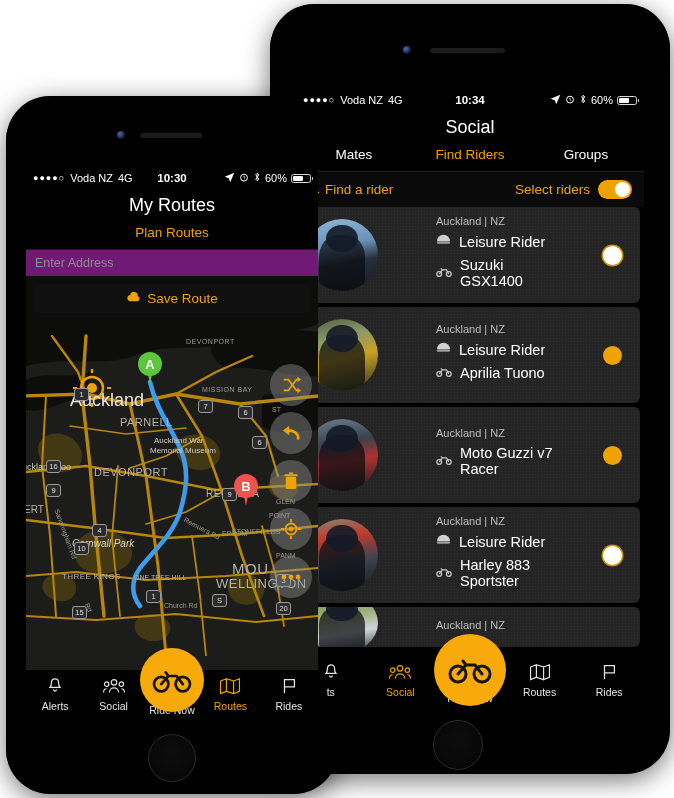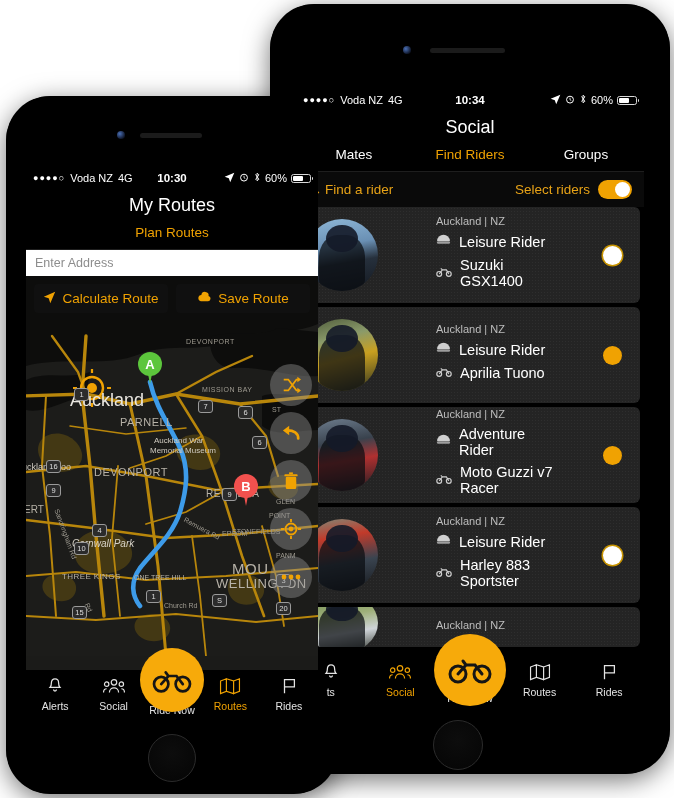--- a/index.html
+++ b/index.html
@@ -95,21 +95,21 @@
   
   .tabbar{display:flex;background:#000;height:50px;align-items:flex-start;position:relative;}
   .tab{flex:1;text-align:center;color:#e4e4e4;padding-top:5px;}
   .tab .ic{height:22px;display:flex;align-items:center;justify-content:center;}
   .tab .lb{font-size:10.5px;margin-top:3px;}
   .tab.on{color:#f0a202;}
   .ridenow{position:absolute;left:50%;transform:translateX(-50%);border-radius:50%;
            background:#f7aa0a;display:flex;align-items:center;justify-content:center;}
 
   
-  .addr{height:26px;background:#ffffff;display:flex;align-items:center;padding:0 9px;
+  .addr{height:26px;background:#701a75;display:flex;align-items:center;padding:0 9px;
         color:#8d8d8d;font-size:12.5px;}
   .maparea{position:relative;flex:1;overflow:hidden;background:#1b1b19;}
   .actbtns{position:absolute;left:8px;top:8px;right:8px;display:flex;gap:8px;z-index:6;}
   .actbtn{flex:1;background:#101010;border-radius:4px;height:29px;display:flex;align-items:center;
           justify-content:center;gap:6px;color:#f0a202;font-size:13.5px;}
   .mapbtns{position:absolute;right:6px;top:88px;display:flex;flex-direction:column;gap:6px;z-index:6;}
   .mapbtn{width:42px;height:42px;border-radius:50%;background:rgba(150,150,150,.42);
           display:flex;align-items:center;justify-content:center;}
   .pin{position:absolute;width:24px;height:32px;z-index:5;}
   .pin b{position:absolute;left:0;top:0;width:24px;height:24px;border-radius:50% 50% 50% 50%;
@@ -244,27 +244,20 @@
       </div>
 
       <div class="rider">
         <div class="avatar av3">
           <div class="av-fig"></div>
             <div class="av-hel"></div>
 
         </div>
         <div class="rider-info">
           <div class="loc">Auckland | NZ</div>
-          <div class="rline">
-            <span><svg width="15" height="15" viewBox="0 0 16 16">
-                  <path d="M1.2 8.6a6.8 6.8 0 0 1 13.6 0z" fill="#cfcfcf"></path>
-                  <rect x="1" y="8.9" width="14" height="2.6" rx="1.3" fill="#9d9d9d"></rect>
-                </svg></span>
-            <span>Adventure Rider</span>
-          </div>
           <div class="rline">
             <span><svg width="16" height="13" viewBox="0 0 20 14">
                   <circle cx="4" cy="10" r="3" fill="none" stroke="#cfcfcf" stroke-width="1.5"></circle>
                   <circle cx="16" cy="10" r="3" fill="none" stroke="#cfcfcf" stroke-width="1.5"></circle>
                   <path d="M4 10 8 5h5l3 5M8 5l-2-2" stroke="#cfcfcf" stroke-width="1.4" fill="none"></path>
                 </svg></span>
             <span>Moto Guzzi v7 Racer</span>
           </div>
         </div>
         <div class="dot-sel on"></div>
@@ -509,28 +502,20 @@
         <i style="background:#5cc63c"></i>
       </div>
       <div class="pin" style="left:208px;top:198px;">
         <b style="background:#f2514e">B</b>
         <i style="background:#f2514e"></i>
       </div>
 
       <div class="actbtns">
         <div class="actbtn">
           <span>
-            <svg width="13" height="13" viewBox="0 0 16 16">
-                <path d="M15 1 1 7l6 2 2 6z" fill="#f0a202"></path>
-              </svg>
-          </span>
-          <span>Calculate Route</span>
-        </div>
-        <div class="actbtn">
-          <span>
             <svg width="15" height="12" viewBox="0 0 18 13">
                 <path d="M4.6 11.5h8.8a3.1 3.1 0 0 0 .5-6.1A4.4 4.4 0 0 0 5.2 4 3.8 3.8 0 0 0 4.6 11.5z" fill="#f0a202"></path>
                 <path d="M9 2.2 6.6 5h4.8z" fill="#f0a202"></path>
               </svg>
           </span>
           <span>Save Route</span>
         </div>
       </div>
 
       <div class="mapbtns">

